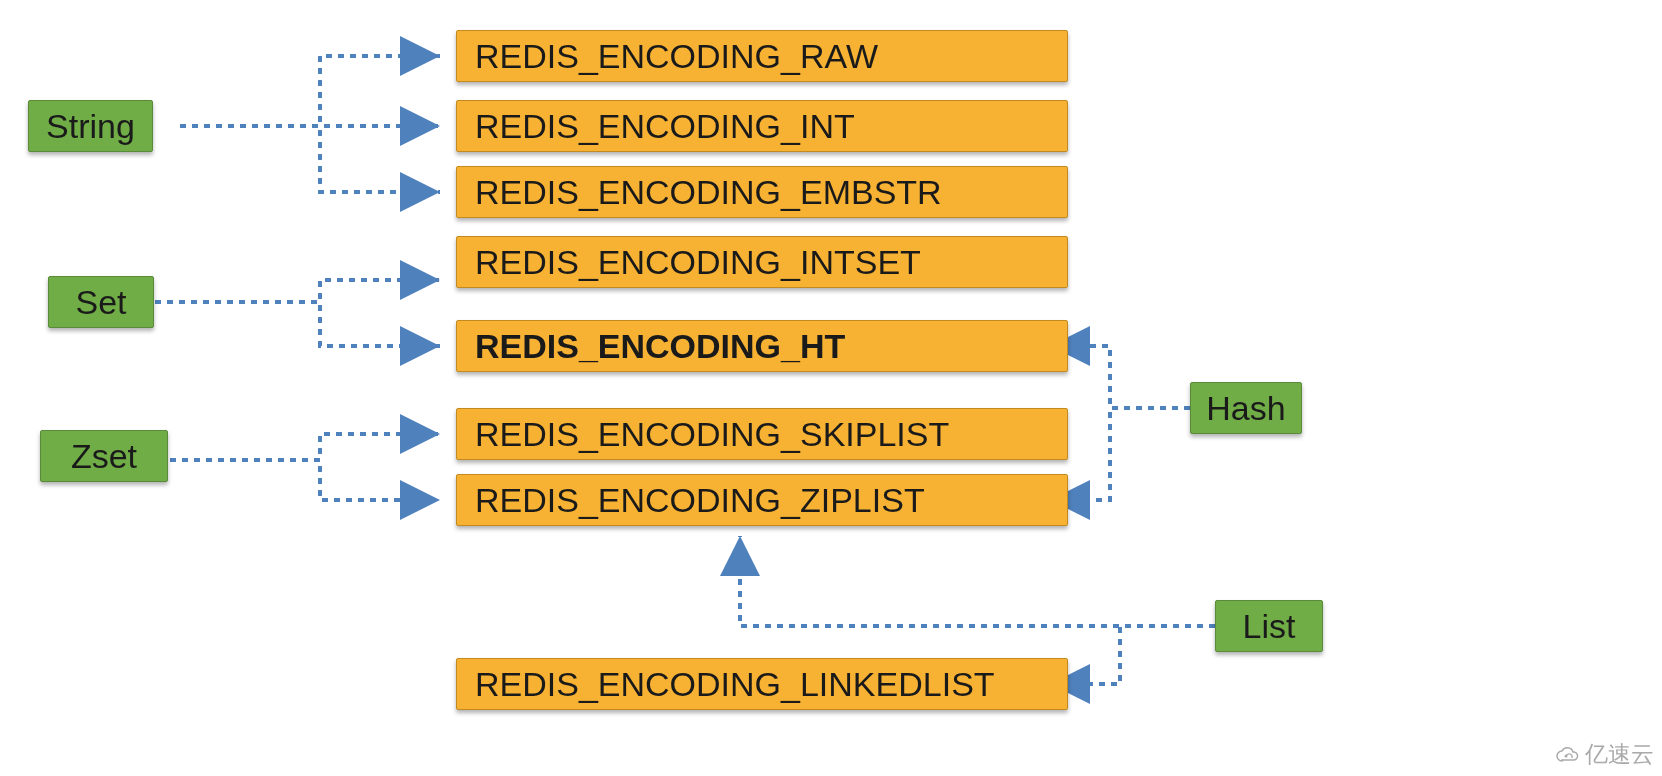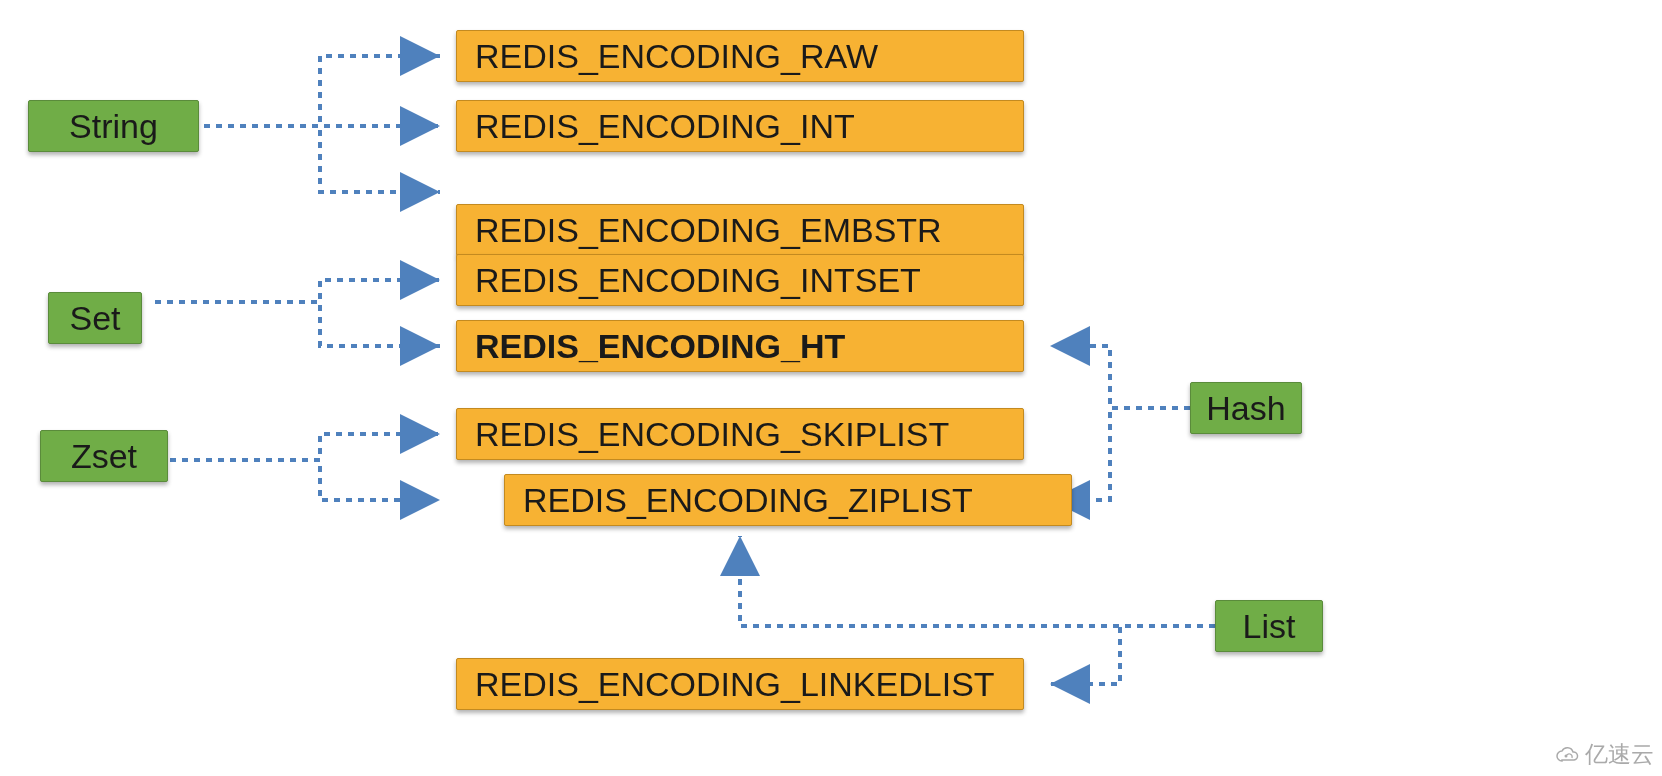--- a/index.html
+++ b/index.html
@@ -25,21 +25,21 @@
     border: 1px solid #5a8b3b;
     box-shadow: 0 3px 4px rgba(0,0,0,0.3);
     color: #1a1a1a;
     justify-content: center;
   }
   .enc-box {
     background: #f7b233;
     border: 1px solid #c38a20;
     box-shadow: 0 3px 4px rgba(0,0,0,0.3);
     color: #1a1a1a;
-    width: 568px;
+    width: 612px;
   }
   .watermark {
     position: absolute;
     right: 8px;
     bottom: 6px;
     font-size: 23px;
     color: #aaa;
     display: flex;
     align-items: center;
     gap: 4px;
@@ -74,56 +74,56 @@
     <polyline points="170,460 320,460 320,500 440,500" marker-end="url(#arrow)"></polyline>
 
     <polyline points="1190,408 1110,408 1110,346 1050,346" marker-end="url(#arrow)"></polyline>
     <polyline points="1190,408 1110,408 1110,500 1050,500" marker-end="url(#arrow)"></polyline>
 
     <polyline points="1215,626 1120,626 1120,684 1050,684" marker-end="url(#arrow)"></polyline>
     <polyline points="1215,626 740,626 740,536" marker-end="url(#arrow)"></polyline>
   </g>
 </svg>
 
-<div class="box type-box" style="left:28px; top:100px; width:171px;">
+<div class="box type-box" style="left:28px; top:100px; width:125px;">
   <span>String</span>
 </div>
-<div class="box type-box" style="left:48px; top:292px; width:94px;">
+<div class="box type-box" style="left:48px; top:276px; width:106px;">
   <span>Set</span>
 </div>
 <div class="box type-box" style="left:40px; top:430px; width:128px;">
   <span>Zset</span>
 </div>
 
 <div class="box type-box" style="left:1190px; top:382px; width:112px;">
   <span>Hash</span>
 </div>
 <div class="box type-box" style="left:1215px; top:600px; width:108px;">
   <span>List</span>
 </div>
 
 <div class="box enc-box" style="left:456px; top:30px;">
   <span>REDIS_ENCODING_RAW</span>
 </div>
 <div class="box enc-box" style="left:456px; top:100px;">
   <span>REDIS_ENCODING_INT</span>
 </div>
-<div class="box enc-box" style="left:456px; top:166px;margin-top:38px;">
+<div class="box enc-box" style="left:456px; top:166px;">
   <span>REDIS_ENCODING_EMBSTR</span>
 </div>
-<div class="box enc-box" style="left:456px; top:254px;">
+<div class="box enc-box" style="left:456px; top:236px;">
   <span>REDIS_ENCODING_INTSET</span>
 </div>
 <div class="box enc-box" style="left:456px; top:320px;font-weight:bold;">
   <span>REDIS_ENCODING_HT</span>
 </div>
 <div class="box enc-box" style="left:456px; top:408px;">
   <span>REDIS_ENCODING_SKIPLIST</span>
 </div>
-<div class="box enc-box" style="left:456px; top:474px;margin-left:48px;">
+<div class="box enc-box" style="left:456px; top:474px;">
   <span>REDIS_ENCODING_ZIPLIST</span>
 </div>
 <div class="box enc-box" style="left:456px; top:658px;">
   <span>REDIS_ENCODING_LINKEDLIST</span>
 </div>
 
 <div class="watermark">
   <svg width="26" height="20" viewBox="0 0 26 20">
     <path d="M7 16a5 5 0 010-10 6 6 0 0111 1 4 4 0 011 8H7z" fill="none" stroke="#aaa" stroke-width="1.5"></path>
     <circle cx="11" cy="11" r="1.5" fill="#aaa"></circle>

